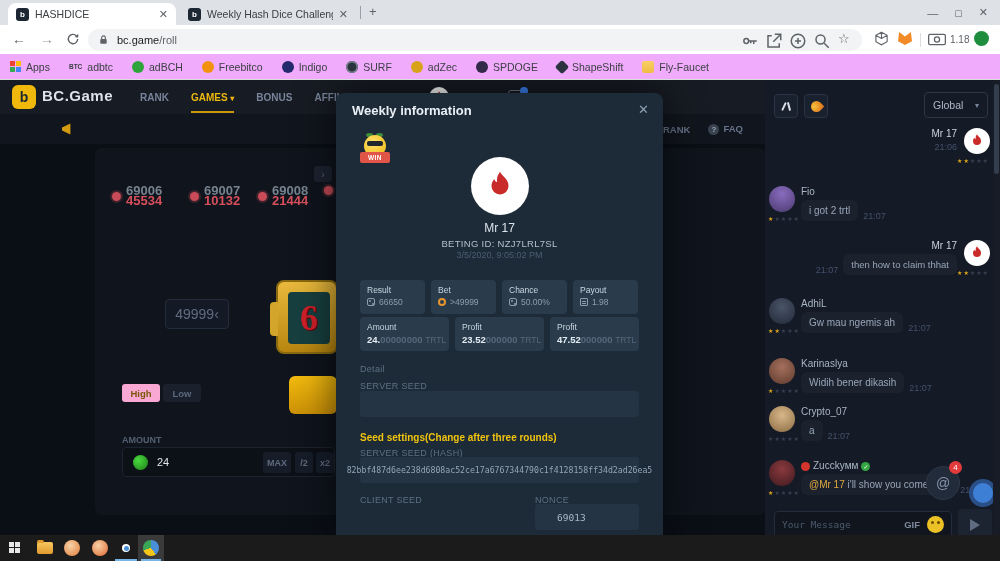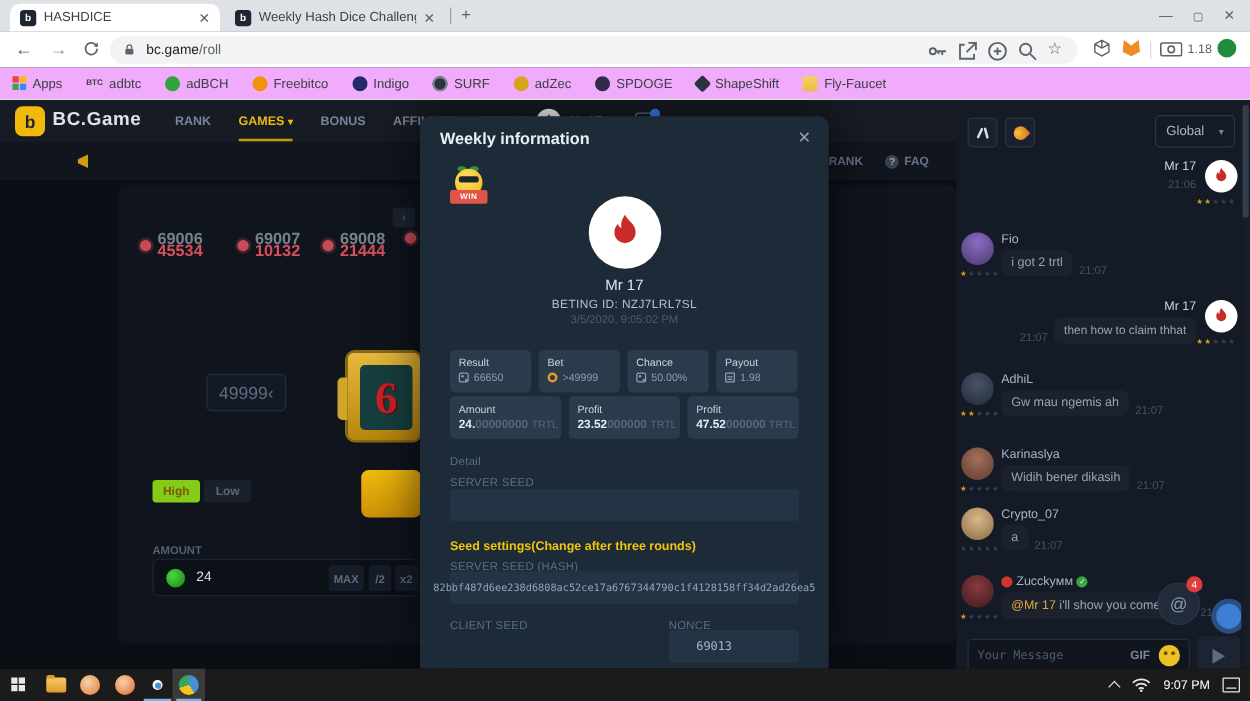--- a/index.html
+++ b/index.html
@@ -60,21 +60,21 @@
 .hist{top:106px;display:flex;align-items:center;gap:5px}
 .hdot{width:9px;height:9px;border-radius:50%;background:#c94b57;box-shadow:0 0 0 2px rgba(201,75,87,.25)}
 .hist div{font-size:13px;font-weight:bold;line-height:10px}
 .hround{color:#77828f}
 .hres{color:#d94f5c}
 #betdisp{left:165px;top:219px;width:64px;height:30px;background:#141a25;border:1px solid #232c3a;border-radius:4px;color:#606c7f;font-size:14px;display:flex;align-items:center;justify-content:center}
 #slot{left:276px;top:200px;width:62px;height:74px;background:linear-gradient(#e8b93c,#b8860f);border:2px solid #8a6a10;border-radius:8px}
 #slot .knob{position:absolute;left:-8px;top:20px;width:8px;height:34px;background:#d3a52a;border-radius:4px 0 0 4px}
 #slot .win{position:absolute;left:10px;top:10px;width:42px;height:52px;background:#173f3f;border-radius:4px;display:flex;align-items:center;justify-content:center}
 #slot .digit{color:#cf1f28;font-size:36px;font-weight:bold;font-family:"Liberation Serif",serif;text-shadow:1px 1px 0 #5c0a0e}
-#highbtn{left:122px;top:304px;width:38px;height:18px;border-radius:3px;background:#84cc16;color:#7a5708;font-size:9.5px;font-weight:bold;display:flex;align-items:center;justify-content:center}
+#highbtn{left:122px;top:304px;width:38px;height:18px;border-radius:3px;background:#f9a8d4;color:#7a5708;font-size:9.5px;font-weight:bold;display:flex;align-items:center;justify-content:center}
 #lowbtn{left:163px;top:304px;width:38px;height:18px;border-radius:3px;background:#1a212d;color:#5c687c;font-size:9.5px;font-weight:bold;display:flex;align-items:center;justify-content:center}
 #betbtn{left:289px;top:296px;width:48px;height:38px;border-radius:6px;background:linear-gradient(#f3bb0e,#cd9207)}
 #amtlabel{left:122px;top:355px;font-size:9px;font-weight:bold;color:#556172}
 #amtrow{left:122px;top:367px;width:213px;height:30px;background:#0c1017;border:1px solid #1c2430;border-radius:4px;display:flex;align-items:center}
 .coin{width:15px;height:15px;border-radius:50%;background:radial-gradient(circle at 35% 35%,#49d93f,#1d7d17);margin:0 9px 0 10px}
 #amtval{font-size:11px;color:#dfe6ee}
 .amt-sm{position:absolute;top:4px;height:21px;background:#161d29;border-radius:3px;color:#5f6b7e;font-size:9px;font-weight:bold;display:flex;align-items:center;justify-content:center}
 
 
 #chat{left:765px;top:0;width:228px;height:455px;background:#141a26}
@@ -572,26 +572,15 @@
         <i></i>
       </div>
     <span class="tb-folder"></span>
     <span class="a c tb-app" style="left:64px;background:radial-gradient(circle at 40% 35%,#f7d2a8,#e07b39)"></span>
     <span class="a c tb-app" style="left:92px;background:radial-gradient(circle at 40% 35%,#f7d2a8,#e0662e)"></span>
     <span class="a c tb-app chrome-ic" style="left:118px"></span>
     <span class="a underline" style="left:115px;width:22px"></span>
     <span class="a" id="tb-active"></span>
     <span class="a c tb-app" style="left:143px;background:conic-gradient(#4a90d9 0 40%,#f5c518 0 70%,#3aa757 0 100%)"></span>
     <span class="a underline" style="left:141px;width:20px"></span>
-    <div id="tray" class="a">
-      <span class="chev"></span>
-      <svg width="16" height="12" viewBox="0 0 24 17">
-          <path d="M2 6a14 14 0 0 1 20 0" fill="none" stroke="#e8e8e8" stroke-width="2"></path>
-          <path d="M5.5 9.5a9.5 9.5 0 0 1 13 0" fill="none" stroke="#e8e8e8" stroke-width="2"></path>
-          <path d="M9 13a5 5 0 0 1 6 0" fill="none" stroke="#e8e8e8" stroke-width="2"></path>
-          <circle cx="12" cy="15.5" r="1.5" fill="#e8e8e8"></circle>
-        </svg>
-      <span id="tbtime">9:07 PM</span>
-      <span class="actionc"></span>
-    </div>
   </div>
 
 </div>
 
 </body></html>

